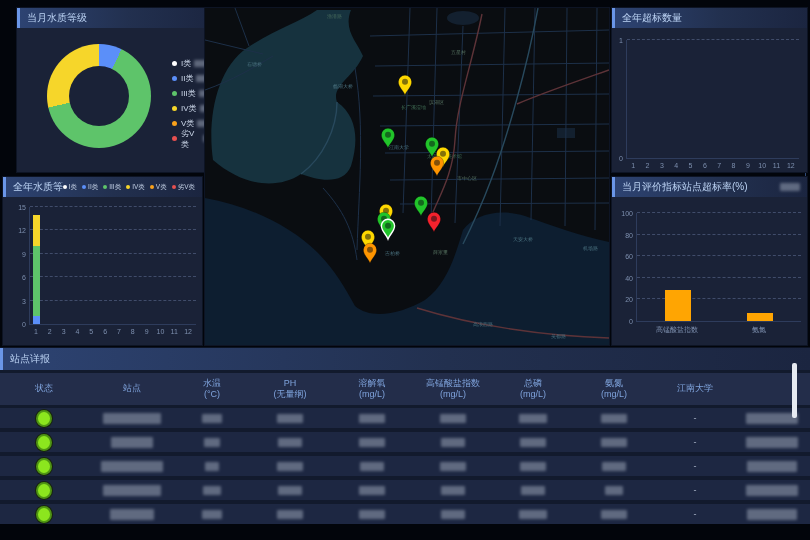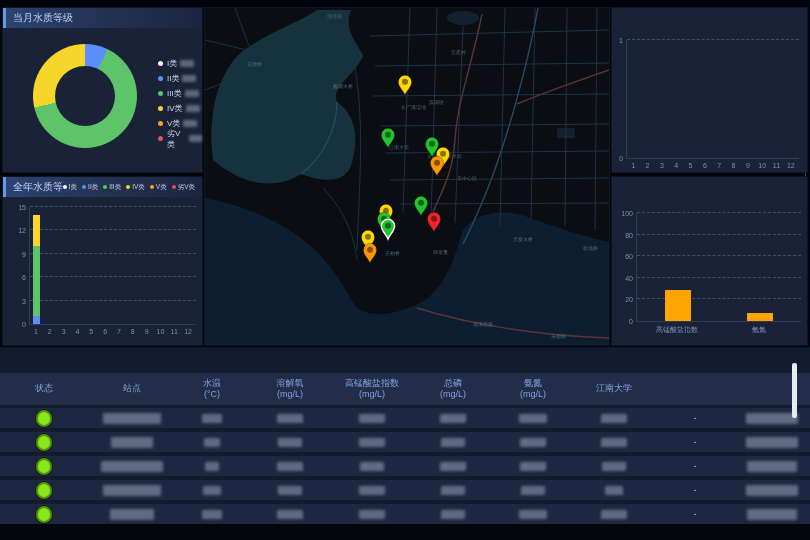--- a/index.html
+++ b/index.html
@@ -4,21 +4,21 @@
 <style>
   html,body{margin:0;padding:0;background:#02050b;}
   body{width:810px;height:540px;position:relative;overflow:hidden;
        font-family:"Liberation Sans","DejaVu Sans",sans-serif;color:#c6d6ee;}
   .panel{position:absolute;background:#1a2237;box-shadow:0 0 0 1px #0d1424;}
   .phead{height:20px;line-height:20px;background:linear-gradient(90deg,#2d4372 0%,#22304f 55%,#1b2540 100%);
          border-left:3px solid #6a96e8;padding:0 7px;font-size:10px;color:#bdd4f5;
          display:flex;align-items:center;justify-content:space-between;box-sizing:border-box;}
   .ptitle{white-space:nowrap;overflow:hidden;}
   
-  #p-donut{left:3px;top:8px;width:199px;height:164px;}
+  #p-donut{left:17px;top:8px;width:199px;height:164px;}
   #p-year {left:3px;top:177px;width:199px;height:168px;}
   #p-map  {left:205px;top:8px;width:404px;height:337px;background:#0a0d11;}
   #p-exc  {left:612px;top:8px;width:195px;height:164px;}
   #p-rate {left:612px;top:177px;width:195px;height:168px;}
   #p-table{left:0;top:348px;width:810px;height:169px;background:#121a2d;}
   
   .donut{position:absolute;left:30px;top:36px;width:104px;height:104px;border-radius:50%;}
   .donut::after{content:"";position:absolute;left:22px;top:22px;width:60px;height:60px;border-radius:50%;background:#1a2237;}
   .dlegend{position:absolute;left:155px;top:48px;}
   .dlegend .li{display:flex;align-items:center;height:15px;font-size:8px;color:#cdd8ea;}
@@ -257,20 +257,23 @@
         <g transform="translate(165,255)">
           <path d="M0,0 C-1.6,-4.5 -6.6,-7.8 -6.6,-13.2 A6.6,6.6 0 1,1 6.6,-13.2 C6.6,-7.8 1.6,-4.5 0,0 Z" fill="#ff9500" stroke="rgba(0,0,0,0.45)" stroke-width="0.6"></path>
           <circle cy="-13.2" r="3" fill="rgba(8,12,18,0.5)"></circle>
         </g>
       </g>
   </svg>
 </div>
 <div class="edge-line"></div>
 
 <div class="panel" id="p-exc">
+  <div class="phead">
+    <span class="ptitle">全年超标数量</span>
+  </div>
   <div id="exc-chart"></div>
 <div class="plot" style="position: absolute; left: 14px; top: 32px; width: 172px; height: 118px;">
       <div class="gl" style="bottom: 100%;"></div>
     </div>
     <div class="ytick" style="left: -7px; width: 18px; top: 150px;">0</div>
     <div class="ytick" style="left: -7px; width: 18px; top: 32px;">1</div>
     <div class="xtick" style="left: 21.1667px; top: 154px;">1</div>
     <div class="xtick" style="left: 35.5px; top: 154px;">2</div>
     <div class="xtick" style="left: 49.8333px; top: 154px;">3</div>
     <div class="xtick" style="left: 64.1667px; top: 154px;">4</div>
@@ -278,20 +281,24 @@
     <div class="xtick" style="left: 92.8333px; top: 154px;">6</div>
     <div class="xtick" style="left: 107.167px; top: 154px;">7</div>
     <div class="xtick" style="left: 121.5px; top: 154px;">8</div>
     <div class="xtick" style="left: 135.833px; top: 154px;">9</div>
     <div class="xtick" style="left: 150.167px; top: 154px;">10</div>
     <div class="xtick" style="left: 164.5px; top: 154px;">11</div>
     <div class="xtick" style="left: 178.833px; top: 154px;">12</div>
   </div>
 
 <div class="panel" id="p-rate">
+  <div class="phead">
+    <span class="ptitle">当月评价指标站点超标率(%)</span>
+    <span class="corner-note blur"></span>
+  </div>
   <div id="rate-chart"></div>
 <div class="plot" style="position: absolute; left: 24px; top: 36px; width: 164px; height: 108px;">
       <div class="gl" style="bottom: 20%;"></div>
       <div class="gl" style="bottom: 40%;"></div>
       <div class="gl" style="bottom: 60%;"></div>
       <div class="gl" style="bottom: 80%;"></div>
       <div class="gl" style="bottom: 100%;"></div>
       <div class="bar" style="background: rgb(255, 165, 2); width: 26px; left: 28px; bottom: 0px; height: 30.888px;"></div>
       <div class="bar" style="background: rgb(255, 165, 2); width: 26px; left: 110px; bottom: 0px; height: 7.668px;"></div>
     </div>
@@ -299,30 +306,37 @@
     <div class="ytick" style="left: 3px; width: 18px; top: 122.4px;">20</div>
     <div class="ytick" style="left: 3px; width: 18px; top: 100.8px;">40</div>
     <div class="ytick" style="left: 3px; width: 18px; top: 79.2px;">60</div>
     <div class="ytick" style="left: 3px; width: 18px; top: 57.6px;">80</div>
     <div class="ytick" style="left: 3px; width: 18px; top: 36px;">100</div>
     <div class="xtick" style="left: 65px; top: 148px;">高锰酸盐指数</div>
     <div class="xtick" style="left: 147px; top: 148px;">氨氮</div>
   </div>
 
 <div class="panel" id="p-table">
+  <div class="thead-band phead">
+    <span class="ptitle">站点详报</span>
+  </div>
   <div class="thead tgrid" id="thead">
       <div class="cell">
         <div>状态</div>
       </div>
       <div class="cell">
         <div>站点</div>
       </div>
       <div class="cell">
         <div>水温</div>
         <div>(°C)</div>
+      </div>
+      <div class="cell">
+        <div>PH</div>
+        <div>(无量纲)</div>
       </div>
       <div class="cell">
         <div>溶解氧</div>
         <div>(mg/L)</div>
       </div>
       <div class="cell">
         <div>高锰酸盐指数</div>
         <div>(mg/L)</div>
       </div>
       <div class="cell">

